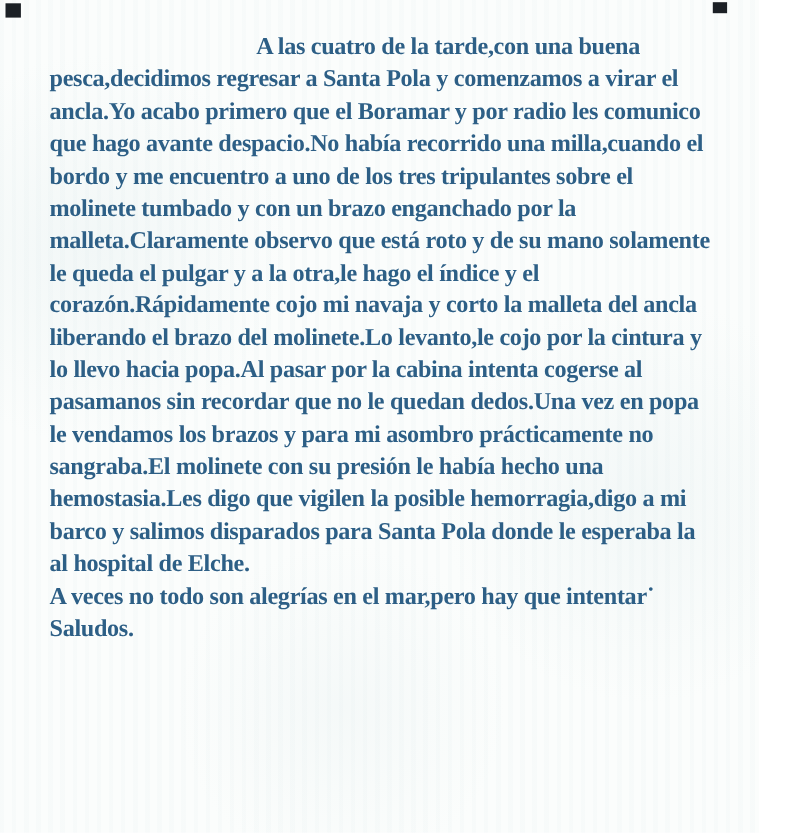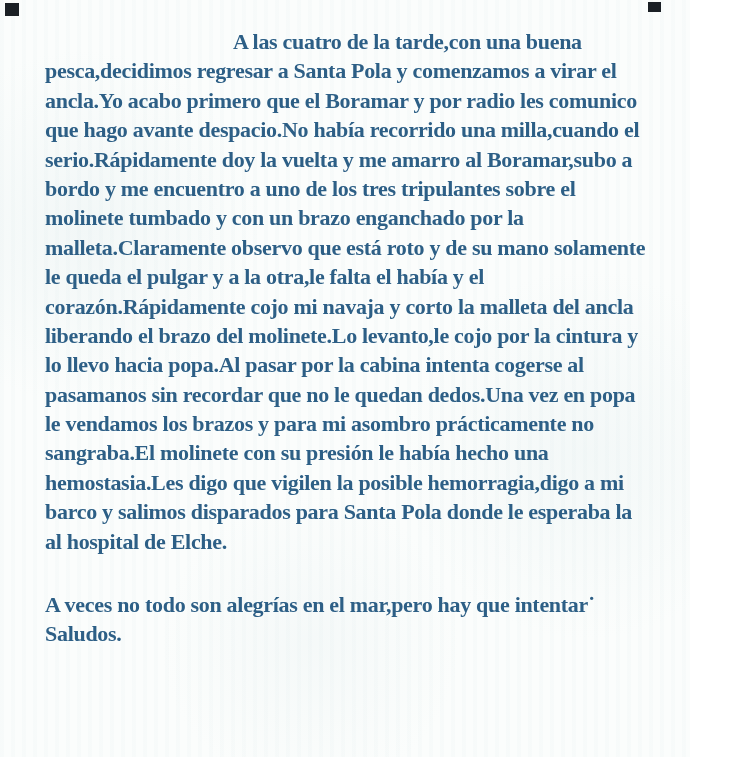--- a/index.html
+++ b/index.html
@@ -37,21 +37,20 @@
     letter-spacing: -0.3px;
   }
   .text-line {
     white-space: nowrap;
     height: 29.4px;
   }
   .para-body .text-line:first-child {
     text-indent: 188px;
   }
   .para-closing {
-    margin-top: 34px;
   }
   .scan-mark {
     position: absolute;
     background: var(--mark, #1b2025);
   }
   .scan-mark-tl { left: 5px;   top: 3px; width: 14px; height: 13px; }
   .scan-mark-tr { left: 648px; top: 2px; width: 13px; height: 10px; }
 </style>
 </head>
 <body>
@@ -59,25 +58,24 @@
 <div class="page">
   <div class="scan-mark scan-mark-tl"></div>
   <div class="scan-mark scan-mark-tr"></div>
 
   <div class="letter">
     <div class="para para-body">
         <div class="text-line">A las cuatro de la tarde,con una buena</div>
         <div class="text-line">pesca,decidimos regresar a Santa Pola y comenzamos a virar el</div>
         <div class="text-line">ancla.Yo acabo primero que el Boramar y por radio les comunico</div>
         <div class="text-line">que hago avante despacio.No había recorrido una milla,cuando el</div>
-        <div class="text-line">serio.Rápidamente doy la vuelta y me amarro al Boramar,subo a</div>
         <div class="text-line">bordo y me encuentro a uno de los tres tripulantes sobre el</div>
         <div class="text-line">molinete tumbado y con un brazo enganchado por la</div>
         <div class="text-line">malleta.Claramente observo que está roto y de su mano solamente</div>
-        <div class="text-line">le queda el pulgar y a la otra,le falta el había y el</div>
+        <div class="text-line">le queda el pulgar y a la otra,le hago el índice y el</div>
         <div class="text-line">corazón.Rápidamente cojo mi navaja y corto la malleta del ancla</div>
         <div class="text-line">liberando el brazo del molinete.Lo levanto,le cojo por la cintura y</div>
         <div class="text-line">lo llevo hacia popa.Al pasar por la cabina intenta cogerse al</div>
         <div class="text-line">pasamanos sin recordar que no le quedan dedos.Una vez en popa</div>
         <div class="text-line">le vendamos los brazos y para mi asombro prácticamente no</div>
         <div class="text-line">sangraba.El molinete con su presión le había hecho una</div>
         <div class="text-line">hemostasia.Les digo que vigilen la posible hemorragia,digo a mi</div>
         <div class="text-line">barco y salimos disparados para Santa Pola donde le esperaba la</div>
         <div class="text-line">al hospital de Elche.</div>
       </div>

